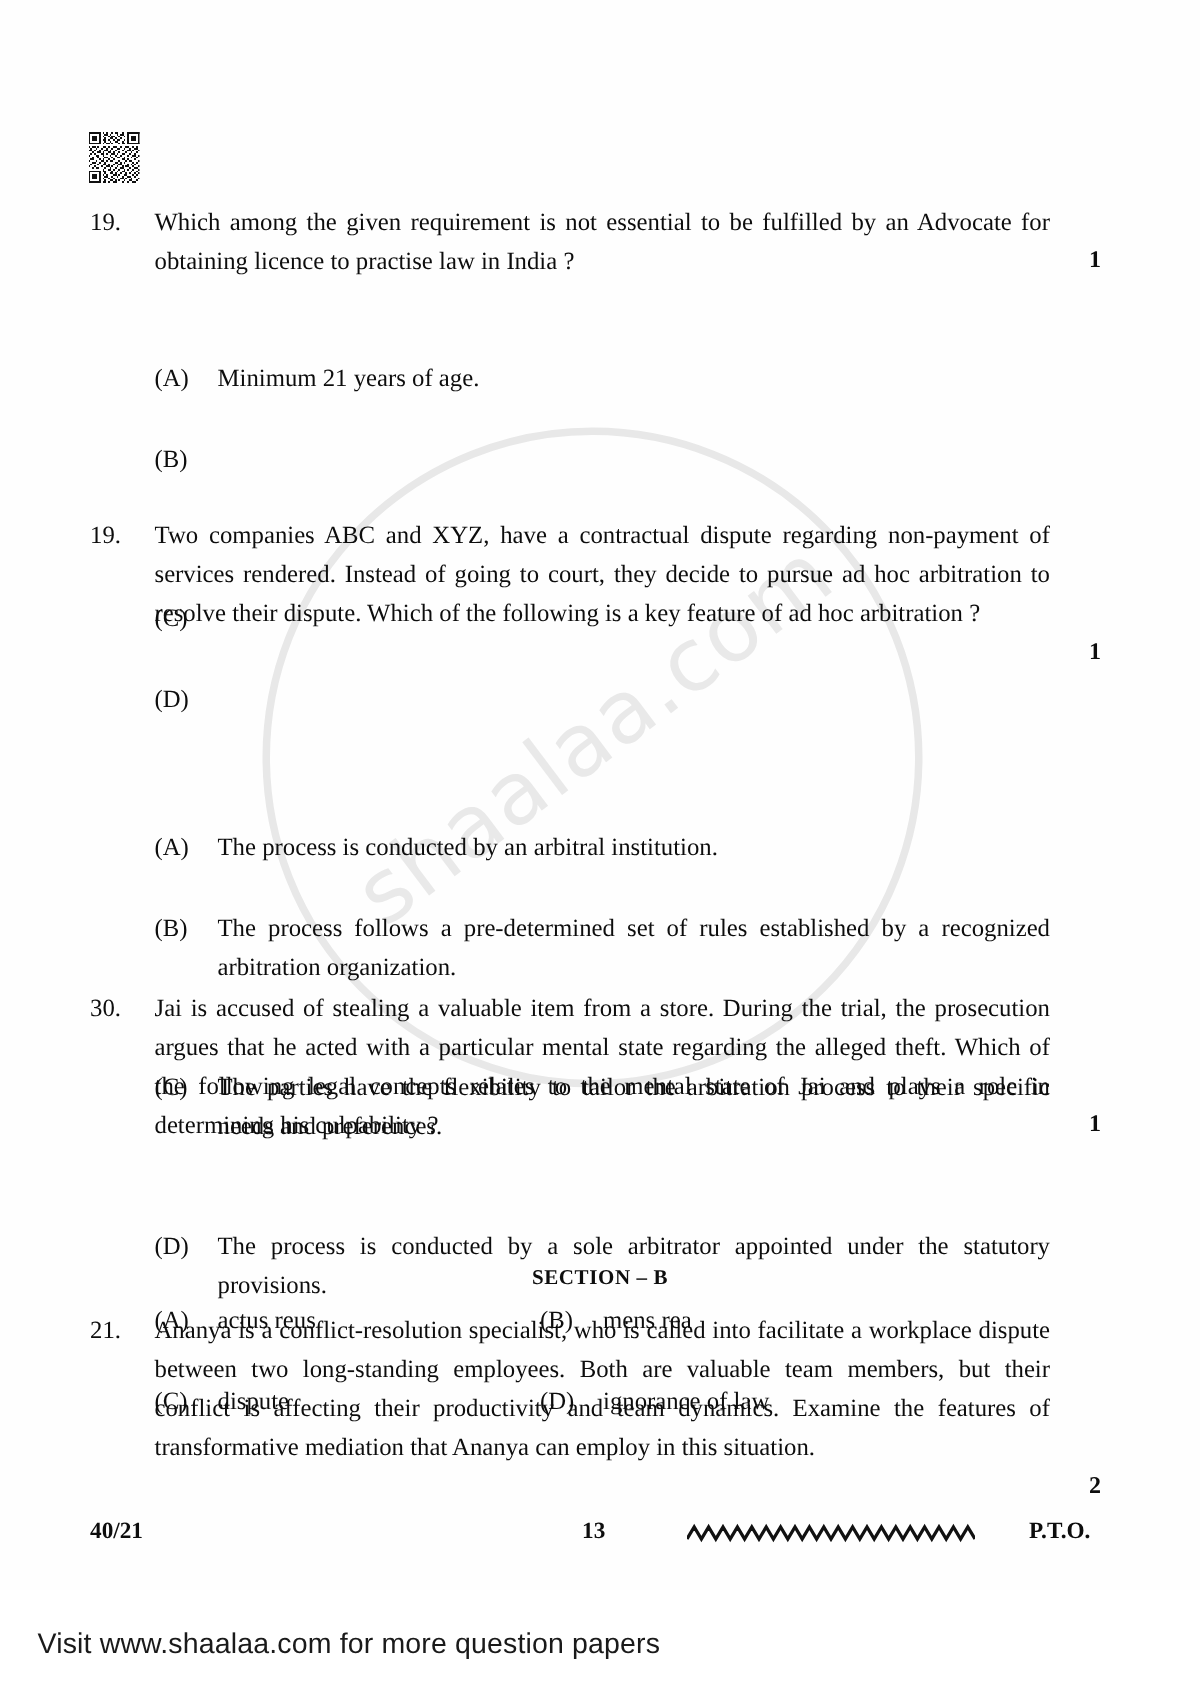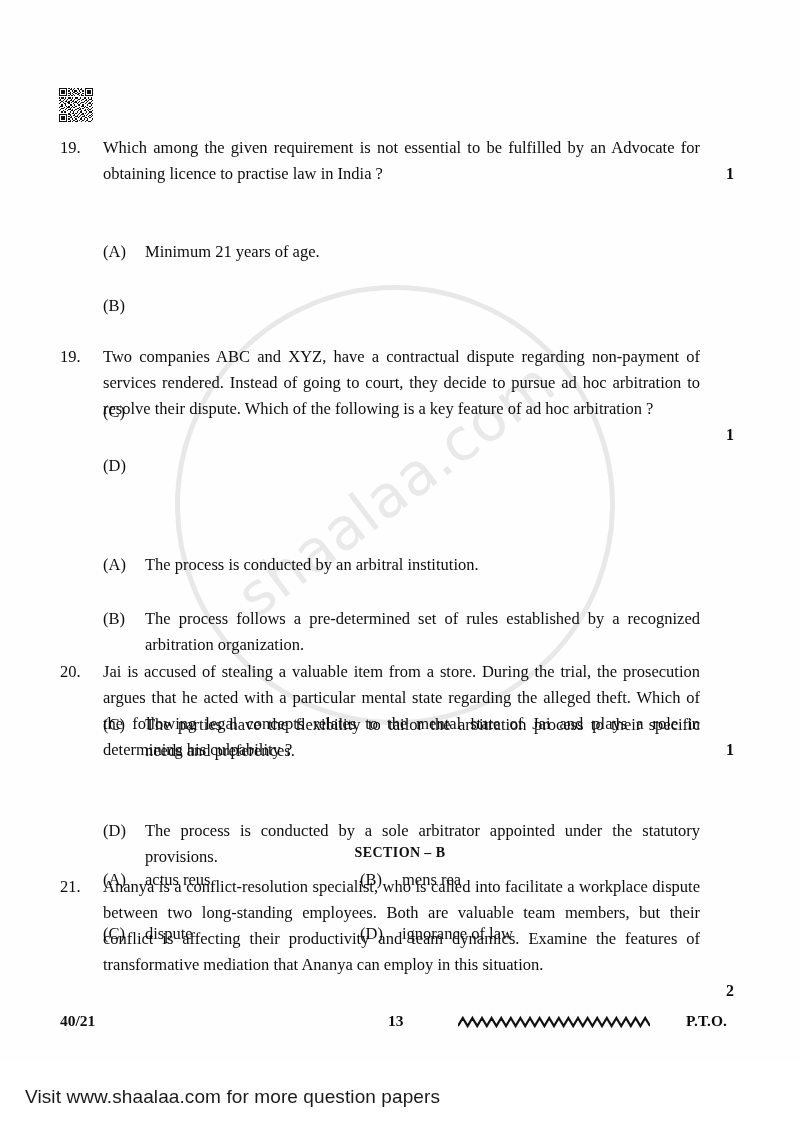--- a/index.html
+++ b/index.html
@@ -502,21 +502,21 @@
         <div class="opt-text lastline-left">The parties have the flexibility to tailor the arbitration process to their specific needs and preferences.</div>
       </div>
       <div class="opt-row" style="top:237px; height:53px;">
         <div class="opt-letter">(D)</div>
         <div class="opt-text lastline-left">The process is conducted by a sole arbitrator appointed under the statutory provisions.</div>
       </div>
     </div>
 
     <div class="question-block" style="top:659px;">
       <div class="q-row" style="height:104px;">
-        <div class="q-num">20.</div>
+        <div class="q-num">30.</div>
         <div class="q-body lastline-left">Jai is accused of stealing a valuable item from a store. During the trial, the prosecution argues that he acted with a particular mental state regarding the alleged theft. Which of the following legal concepts relates to the mental state of Jai and plays a role in determining his culpability ?</div>
         <div class="marks" style="top:78px;">1</div>
       </div>
       <div class="opt-row" style="top:104px; height:27px;">
         <div class="opt-letter">(A)</div>
         <div class="opt-text-col2" style="left:145px; width:200px;">actus reus</div>
         <div class="opt-letter-col2">(B)</div>
         <div class="opt-text-col2">mens rea</div>
       </div>
       <div class="opt-row" style="top:131px; height:27px;">

